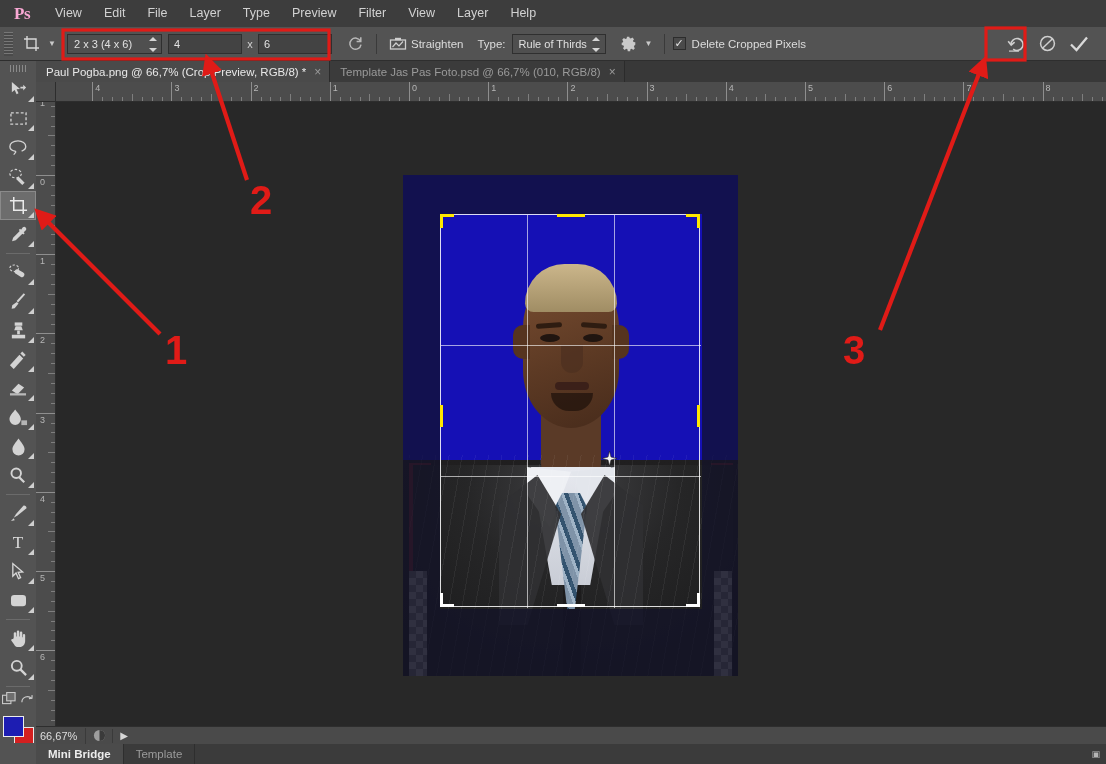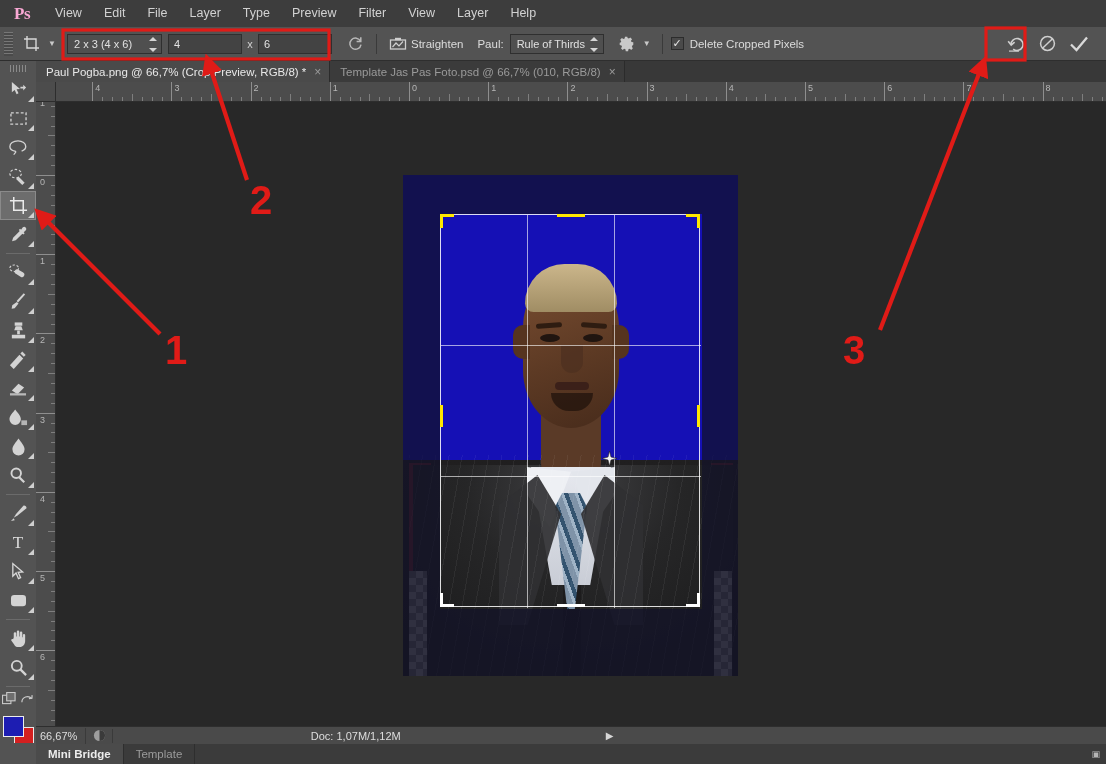--- a/index.html
+++ b/index.html
@@ -294,21 +294,21 @@
   <div class="opt-right-btn">
     <svg width="18" height="16" viewBox="0 0 18 16">
       <rect x="1.5" y="4" width="15" height="9" stroke="#cfcfcf" stroke-width="1.3" fill="none"></rect>
       <rect x="6" y="1.8" width="6" height="2.4" fill="#cfcfcf"></rect>
       <path d="M3.5 11 L7 7 L10 10 L14 5.5" stroke="#cfcfcf" stroke-width="1.2" fill="none"></path>
     </svg>
   </div>
   <div class="lbl">Straighten</div>
 
   <div style="width:14px"></div>
-  <div class="lbl">Paul:</div>
+  <div class="lbl">Type:</div>
   <div style="width:6px"></div>
   <div class="view-select">
     <span>Rule of Thirds</span>
     <span class="spin">
         <i class="up"></i>
         <i class="dn"></i>
       </span>
   </div>
 
   <div style="width:10px"></div>
@@ -795,21 +795,20 @@
 
 <div id="statusbar">
   <div id="zoomfield">66,67%</div>
   <div style="width:26px;display:flex;align-items:center;justify-content:center;">
     <svg width="13" height="13" viewBox="0 0 14 14">
         <circle cx="7" cy="7" r="6" fill="#9e9e9e"></circle>
         <path d="M7 1 a6 6 0 0 1 0 12z" fill="#3a3a3a"></path>
       </svg>
   </div>
   <div class="sb-sep"></div>
-  <div id="docinfo">Doc: 1,07M/1,12M</div>
   <div style="width:22px;text-align:center;color:#d6d6d6;font-size:10px;">▶</div>
   <div style="flex:1"></div>
 </div>
 
 <div id="leftstrip"></div>
 <div id="bottombar">
   <div class="btab active">Mini Bridge</div>
   <div class="btab">Template</div>
   <div class="spacer"></div>
   <div id="bb-arrow">▣</div>

